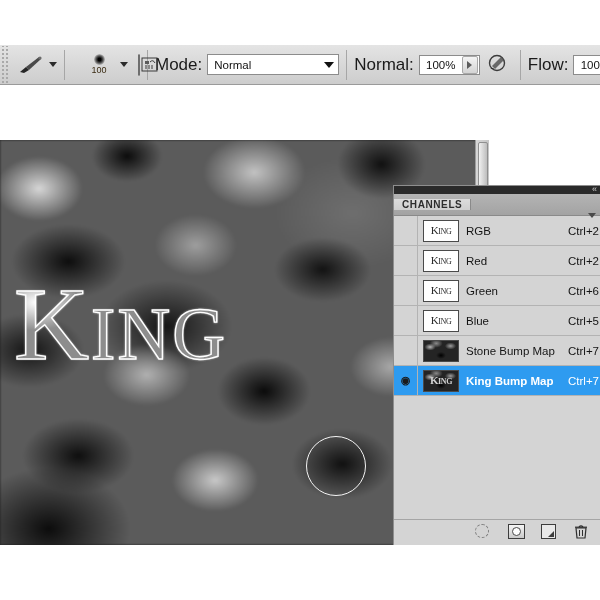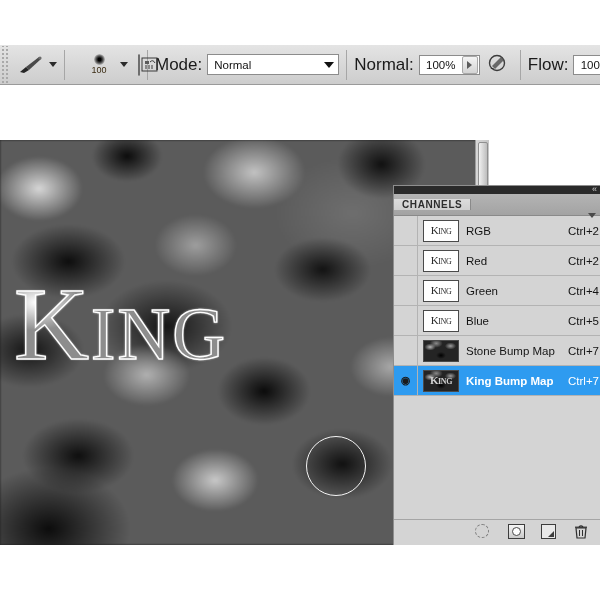--- a/index.html
+++ b/index.html
@@ -442,21 +442,21 @@
           </div>
           <span class="ch-name">Red</span>
           <span class="ch-short">Ctrl+2</span>
         </div>
         <div class="ch-row">
           <div class="ch-eye"></div>
           <div class="ch-thumb ">
             <span class="mini">King</span>
           </div>
           <span class="ch-name">Green</span>
-          <span class="ch-short">Ctrl+4</span>
+          <span class="ch-short">Ctrl+6</span>
         </div>
         <div class="ch-row">
           <div class="ch-eye"></div>
           <div class="ch-thumb ">
             <span class="mini">King</span>
           </div>
           <span class="ch-name">Blue</span>
           <span class="ch-short">Ctrl+5</span>
         </div>
         <div class="ch-row">

